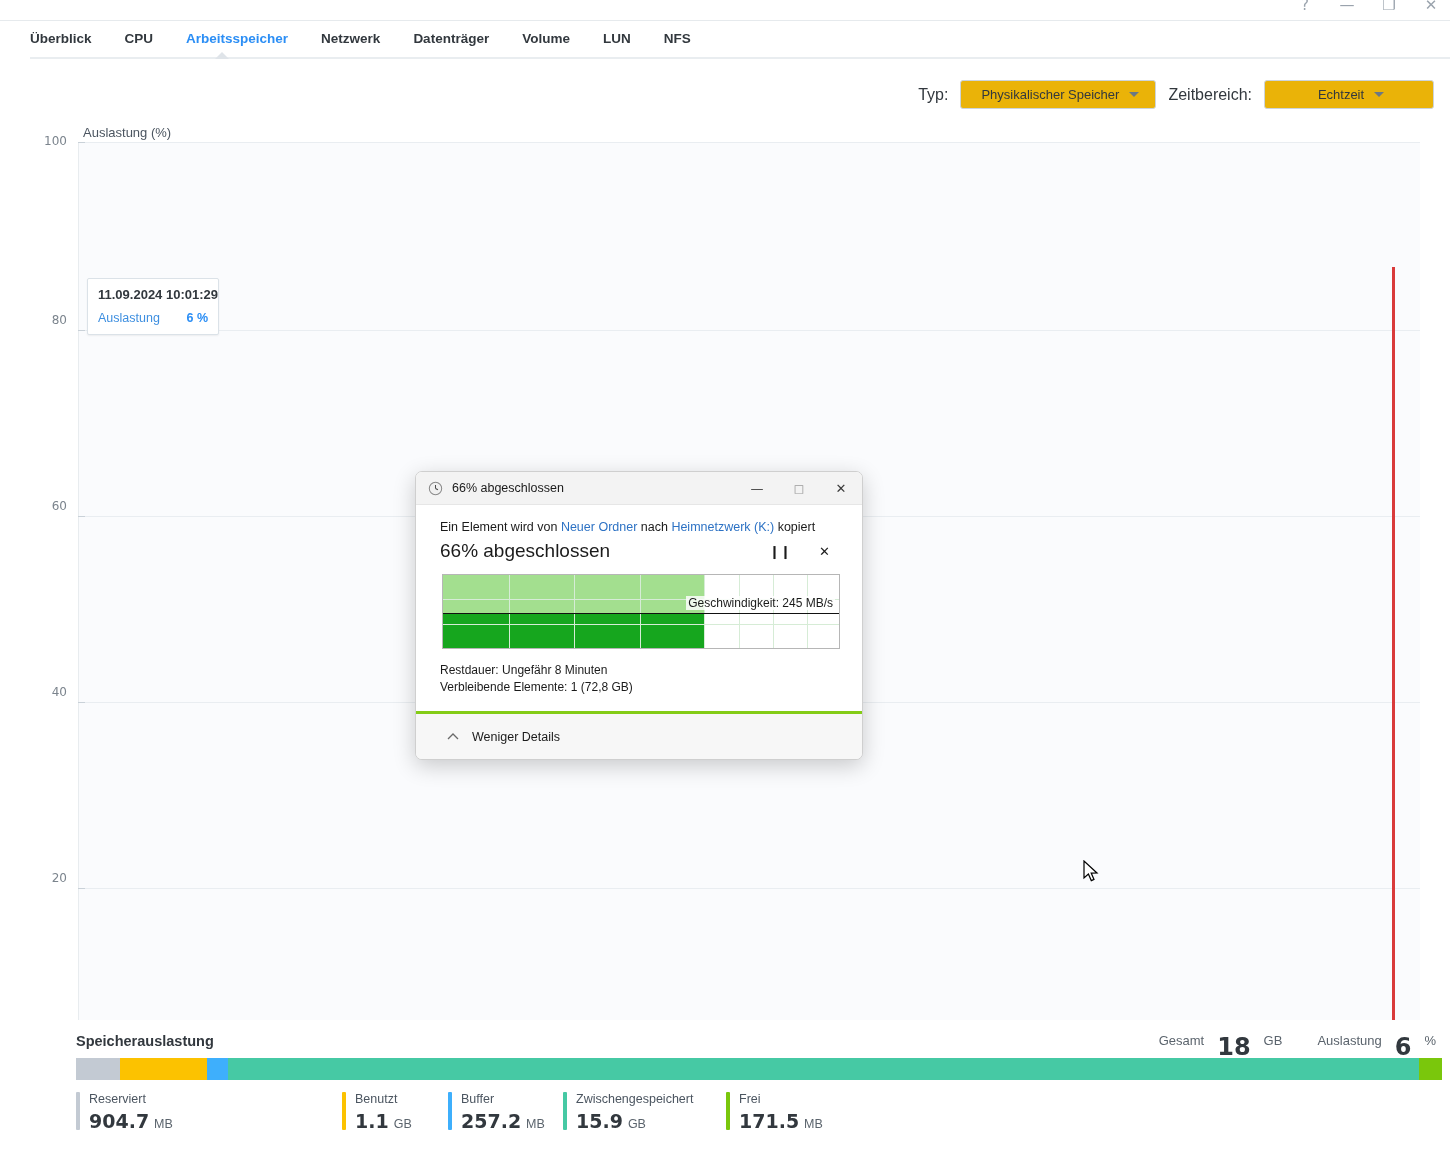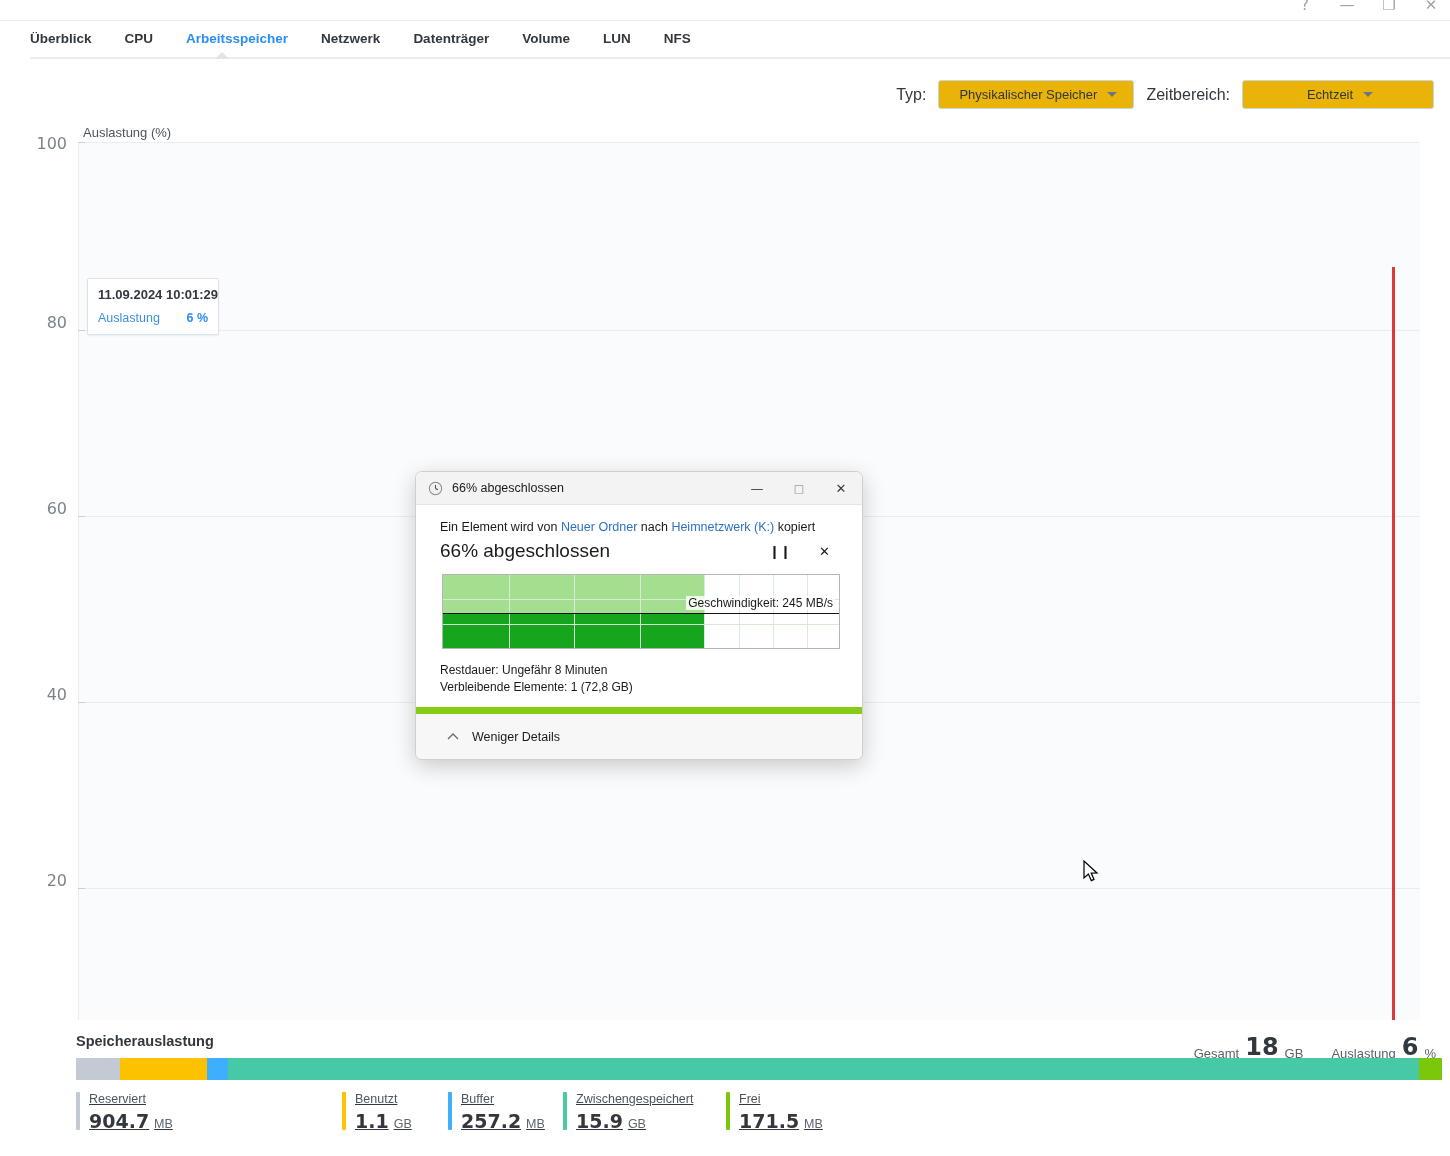--- a/index.html
+++ b/index.html
@@ -57,21 +57,21 @@
     font-size:13px;color:#32383e;
   }
   .sel-label{font-size:16px;color:#32383e;}
   .sel-box{
     border:1px solid #ccd4db;border-radius:3px;background:#eab308;
     height:29px;display:flex;align-items:center;
     padding:0 8px 0 12px;box-sizing:border-box;
     font-size:13px;color:#32383e;justify-content:center;
   }
   #sel-typ{width:196px;}
-  #sel-zeit{width:192px;}
+  #sel-zeit{width:170px;}
   .caret{
     width:0;height:0;margin-left:10px;
     border-left:5px solid transparent;border-right:5px solid transparent;
     border-top:5px solid #6b7884;
   }
   
   #chart-wrap{
     position:absolute;left:0;top:125px;width:1450px;height:880px;
   }
   #chart-title{
@@ -79,21 +79,21 @@
   }
   #plot{
     position:absolute;left:78px;top:17px;width:1342px;height:978px;
     background:#fafbfd;
     border-left:1px solid #e8ecef;
     box-sizing:border-box;
   }
   .gridline{position:absolute;left:0;width:100%;height:1px;background:#e9edf1;}
   .ytick{
     position:absolute;right:1383px;width:48px;text-align:right;
-    font-size:16px;color:#7b848d;
+    font-size:12px;color:#7b848d;
     font-family:"DejaVu Sans", sans-serif;
   }
   .ytick-mark{position:absolute;left:78px;width:7px;height:1px;background:#c9d1d8;}
   #area-series{
     position:absolute;left:1327px;top:940px;width:115px;height:55px;
     background:#a8cdfb;border-top:3px solid #2f7fe0;border-left:3px solid #2f7fe0;
     box-sizing:border-box;
   }
   #redline{
     position:absolute;left:1392px;top:142px;width:3px;height:853px;background:#d93a3a;
@@ -108,30 +108,30 @@
     padding:8px 10px 9px 10px;box-sizing:border-box;
     box-shadow:0 1px 2px rgba(0,0,0,0.06);
   }
   #tt-date{font-size:13px;font-weight:bold;color:#32383e;white-space:nowrap;}
   #tt-row{display:flex;justify-content:space-between;margin-top:9px;}
   #tt-key{font-size:12.5px;color:#3e8fe0;}
   #tt-val{font-size:12.5px;color:#2b8ef5;font-weight:bold;}
   
   #mem-panel{position:absolute;left:0;top:1020px;width:1450px;height:136px;background:#fff;}
   #mem-title{position:absolute;left:76px;top:13px;font-size:14.5px;font-weight:bold;color:#32383e;}
-  #mem-summary{position:absolute;right:14px;top:13px;display:flex;align-items:flex-end;gap:6px;}
+  #mem-summary{position:absolute;right:14px;top:13px;display:flex;align-items:flex-start;gap:13px;}
   .sum-label{font-size:13px;color:#5b646d;}
   .sum-num{font-size:24px;font-weight:bold;color:#32383e;font-family:"DejaVu Sans", sans-serif;}
   .sum-unit{font-size:13px;color:#5b646d;}
   #mem-bar{
     position:absolute;left:76px;top:38px;width:1366px;height:22px;
     display:flex;overflow:hidden;
   }
   #mem-bar .seg{height:100%;}
-  #mem-legend{position:absolute;left:76px;top:72px;width:1366px;display:flex;text-decoration:underline;}
+  #mem-legend{position:absolute;left:76px;top:72px;width:1366px;display:flex;}
   .legend-item{display:flex;padding-right:0;}
   .legend-bar{width:4px;height:38px;margin-right:9px;border-radius:1px;}
   .legend-txt{display:flex;flex-direction:column;justify-content:space-between;}
   .legend-name{font-size:12.5px;color:#4b5560;line-height:14px;}
   .legend-val{display:flex;align-items:baseline;gap:5px;margin-top:4px;}
   .legend-num{font-size:19px;font-weight:bold;color:#32383e;font-family:"DejaVu Sans", sans-serif;}
   .legend-unit{font-size:12.5px;color:#5b646d;}
   
   #copy-dialog{
     position:absolute;left:415px;top:471px;width:446px;height:287px;
@@ -167,21 +167,21 @@
   #cd-fill-dark{position:absolute;left:0;bottom:0;width:66%;height:48%;background:#16a61e;}
   #cd-speedline{position:absolute;left:0;right:0;top:52%;height:1px;background:#111;}
   #cd-speed{
     position:absolute;right:4px;top:calc(52% - 17px);
     font-size:12px;color:#1b1b1b;background:rgba(255,255,255,0.82);
     padding:0 2px;white-space:nowrap;
   }
   #cd-meta{margin-top:13px;font-size:12px;color:#1b1b1b;line-height:17px;}
   #cd-footer{
     position:absolute;left:0;bottom:0;width:100%;height:45px;
-    background:#f7f7f7;border-top:7px solid #84cc16;
+    background:#f7f7f7;border-top:3px solid #84cc16;
     display:flex;align-items:center;
   }
   #cd-less{display:flex;align-items:center;margin-left:30px;}
   #cd-chev{width:14px;height:14px;margin-right:12px;}
   #cd-less-txt{font-size:12.5px;color:#1b1b1b;}
   
   #cursor{position:absolute;left:1083px;top:860px;width:17px;height:24px;}
 </style>
 </head>
 <body>

